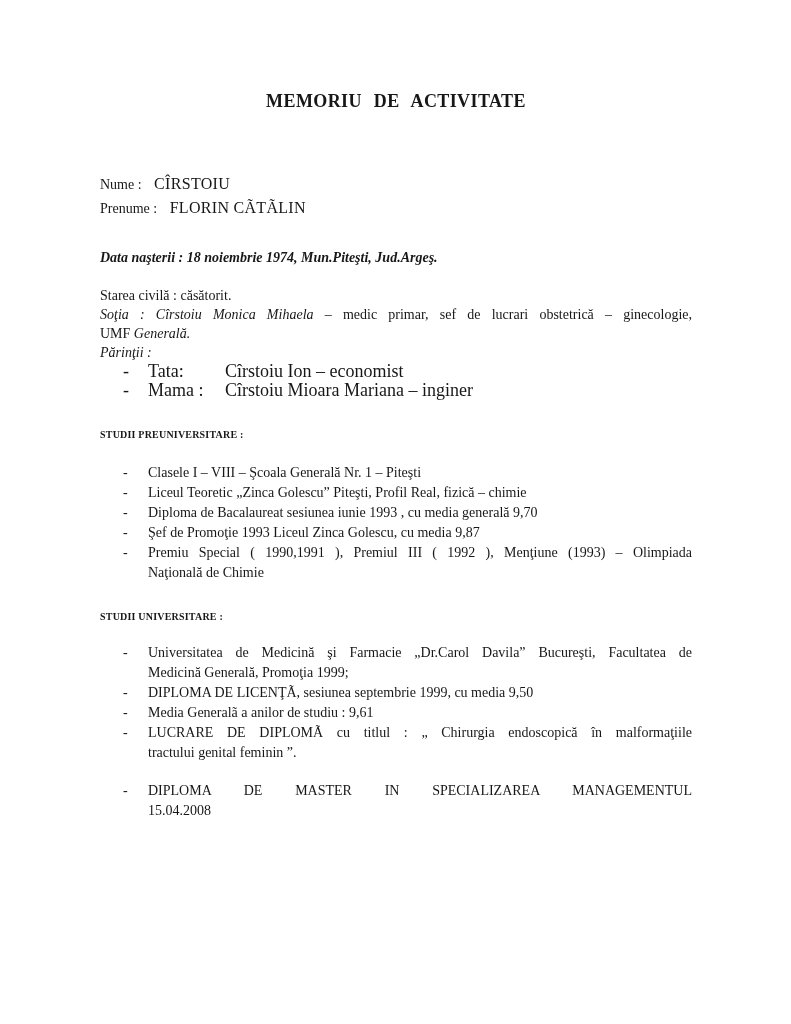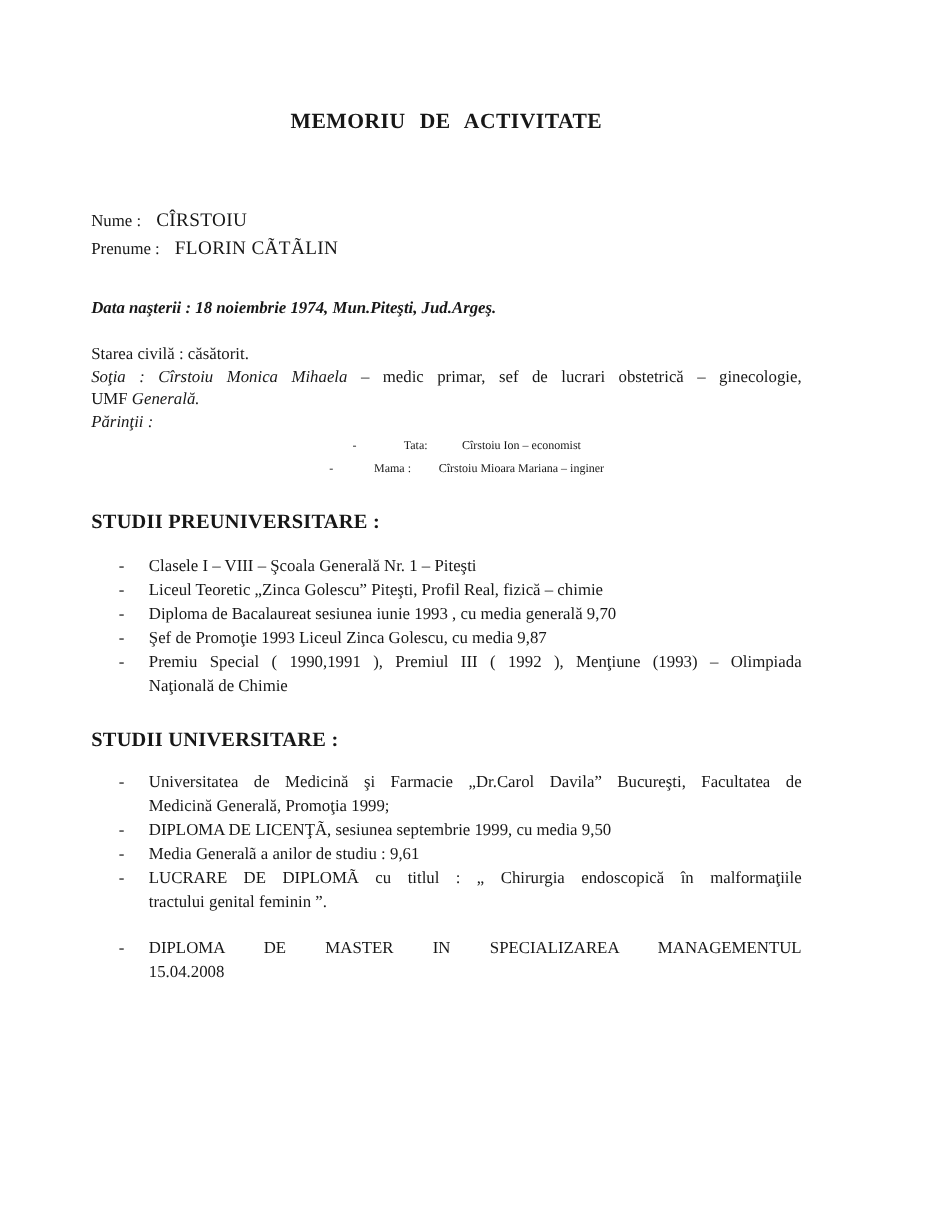--- a/index.html
+++ b/index.html
@@ -4,21 +4,21 @@
 <style>
   html,body{margin:0;padding:0;background:#ffffff;}
   .page{
     position:relative;
     width:791px;height:1024px;
     background:#ffffff;
     font-family:"Liberation Serif","DejaVu Serif",serif;
     color:#171717;
     overflow:hidden;
     box-sizing:border-box;
-    padding:90px 99px 0 76px;
+    padding:90px 99px 0 100px;
   }
   .content{width:592px;}
   .doc-title{
     text-align:center;
     font-weight:bold;
     font-size:18px;
     line-height:22px;
     letter-spacing:.4px;
     word-spacing:7px;
     margin:0 0 60px 0;
@@ -28,27 +28,27 @@
   .name-value{font-size:16px;font-weight:normal;margin-left:9px;letter-spacing:.3px;}
   .birth-line{
     margin-top:28px;
     font-weight:bold;font-style:italic;
     font-size:14px;line-height:20px;
   }
   .civil-block{margin-top:18px;font-size:14px;line-height:19px;}
   .line{font-size:14px;line-height:19px;}
   .just{text-align:justify;text-align-last:justify;}
   .it{font-style:italic;}
-  .parent-line{padding-left:23px;font-size:10px;line-height:19px;text-align:center;}
+  .parent-line{padding-left:23px;font-size:18px;line-height:19px;}
   .parent-dash{display:inline-block;width:25px;}
   .parent-label{display:inline-block;width:77px;}
   .languages-line{margin-top:16px;font-size:14px;line-height:20px;}
   .section-heading{
     margin-top:25px;margin-bottom:18px;
-    font-weight:bold;font-size:17px;line-height:20px;letter-spacing:.2px;
+    font-weight:bold;font-size:10px;line-height:20px;letter-spacing:.2px;
   }
   .section-heading.second{margin-top:24px;margin-bottom:16px;}
   .bullet{
     position:relative;
     padding-left:48px;
     font-size:14px;line-height:20px;
   }
   .bullet .dash{
     position:absolute;left:23px;top:0;
   }

